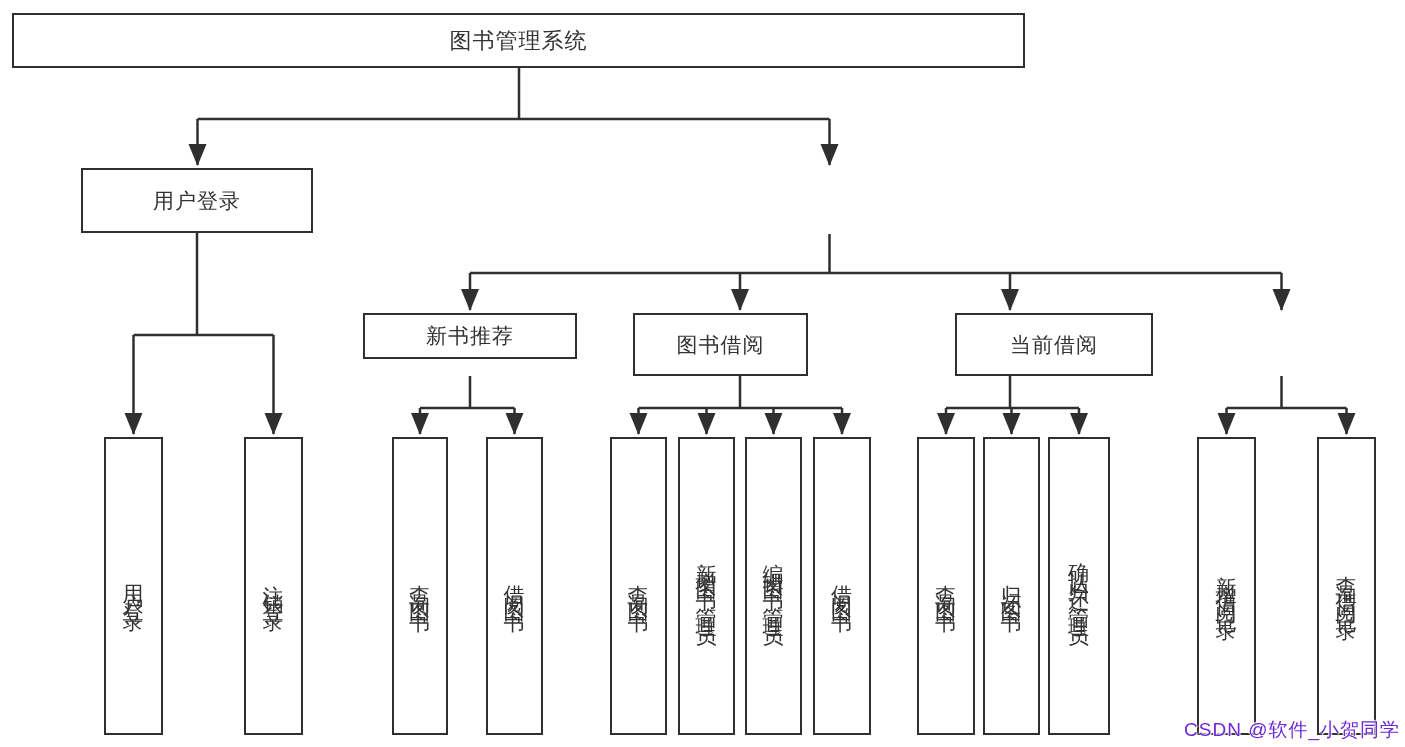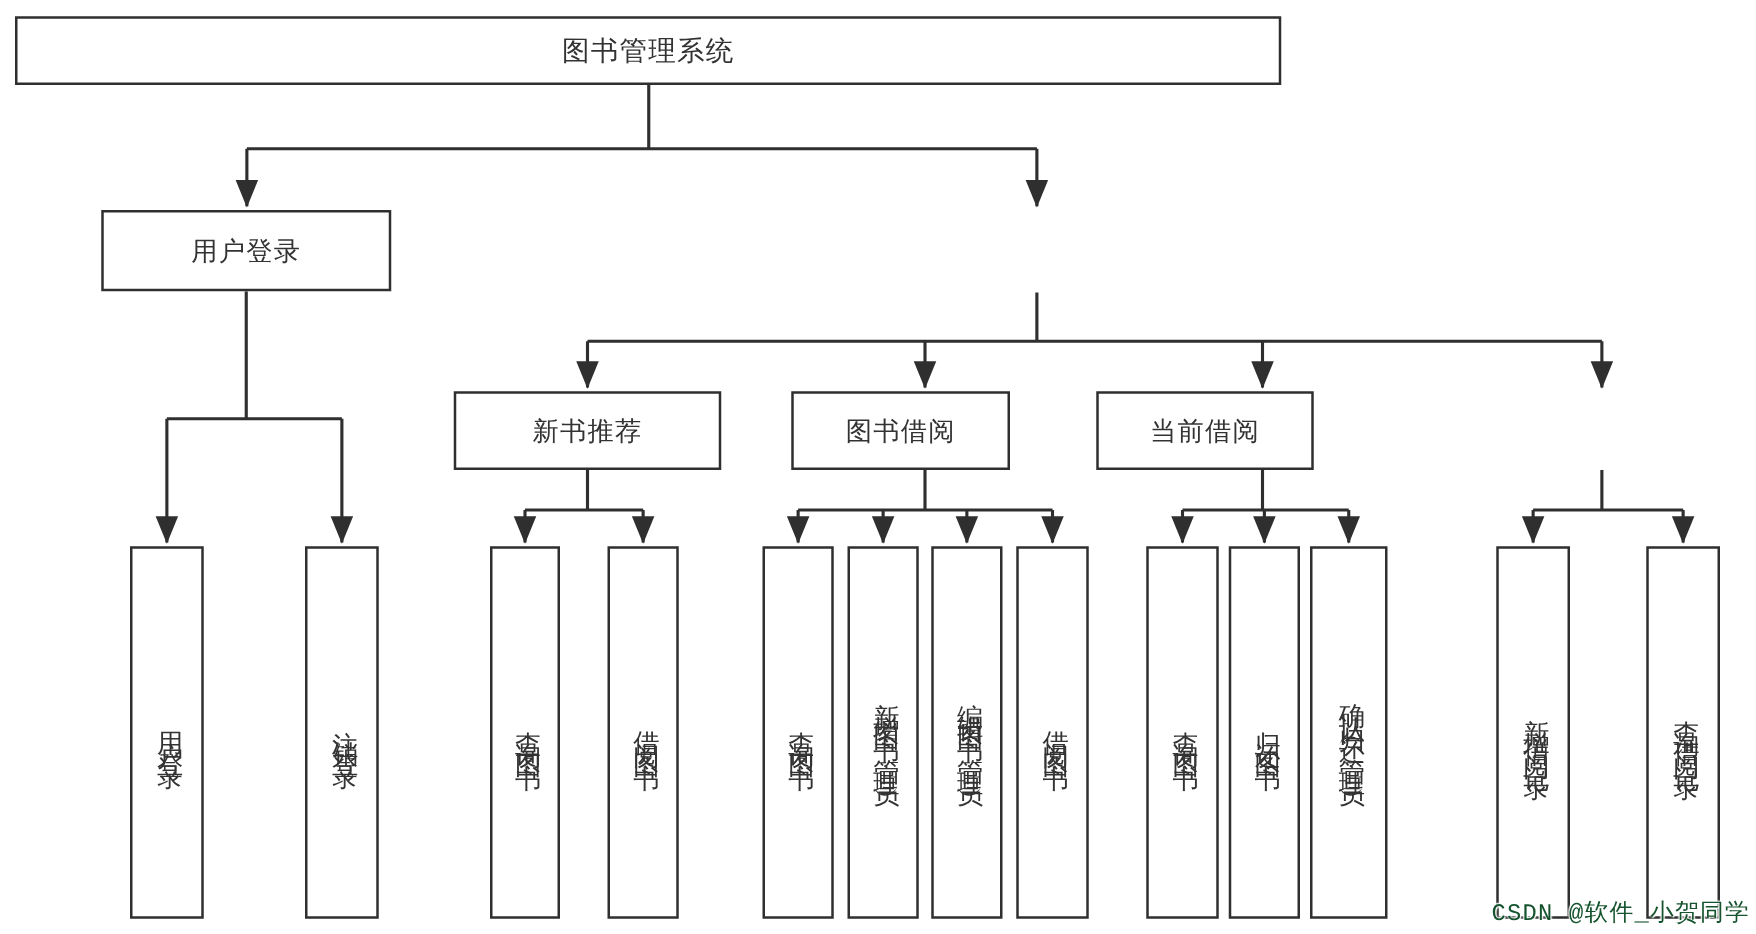--- a/index.html
+++ b/index.html
@@ -6,21 +6,21 @@
     margin: 0;
     padding: 0;
     background: #ffffff;
   }
   #canvas {
     position: relative;
     width: 1405px;
     height: 747px;
     background: #ffffff;
     overflow: hidden;
-    font-family: Liberation Mono, monospace;
+    font-family: Liberation Sans, sans-serif;
     color: #333333;
   }
   #connectors {
     position: absolute;
     left: 0;
     top: 0;
     width: 1405px;
     height: 747px;
     z-index: 1;
   }
@@ -49,21 +49,21 @@
     letter-spacing: 9px;
     line-height: 1.1;
   }
   .watermark {
     position: absolute;
     right: 5px;
     bottom: 4px;
     z-index: 10;
     font-size: 19px;
     letter-spacing: 1px;
-    color: #14532d;
+    color: #6d28d9;
     text-shadow: 0 0 2px #ffffff, 1px 1px 1px #ffffff, -1px -1px 1px #ffffff;
     white-space: nowrap;
   }
 </style>
 </head>
 <body>
 
 <div id="canvas">
 
   <svg id="connectors" viewBox="0 0 1405 747" xmlns="http://www.w3.org/2000/svg">
@@ -110,27 +110,27 @@
   </svg>
 
   <div class="hbox root" style="left:12px;top:13px;width:1013px;height:55px">
     <span>图书管理系统</span>
   </div>
 
   <div class="hbox" style="left:81px;top:168px;width:232px;height:65px">
     <span>用户登录</span>
   </div>
 
-  <div class="hbox" style="left:363px;top:313px;width:214px;height:63px">
+  <div class="hbox" style="left:363px;top:313px;width:214px;height:46px">
     <span>新书推荐</span>
   </div>
   <div class="hbox" style="left:633px;top:313px;width:175px;height:63px">
     <span>图书借阅</span>
   </div>
-  <div class="hbox" style="left:877px;top:313px;width:174px;height:63px">
+  <div class="hbox" style="left:955px;top:313px;width:198px;height:63px">
     <span>当前借阅</span>
   </div>
 
   <div class="vbox" style="left:104px;top:437px;width:59px;height:298px">
     <span class="vtext">用户登录</span>
   </div>
   <div class="vbox" style="left:244px;top:437px;width:59px;height:298px">
     <span class="vtext">注销登录</span>
   </div>
 

